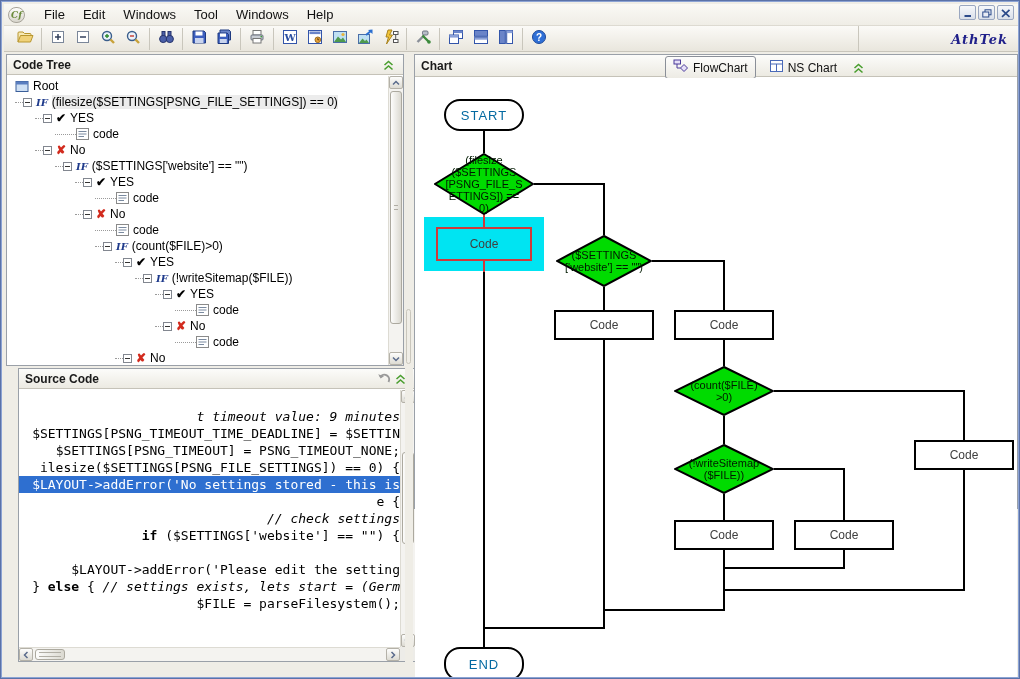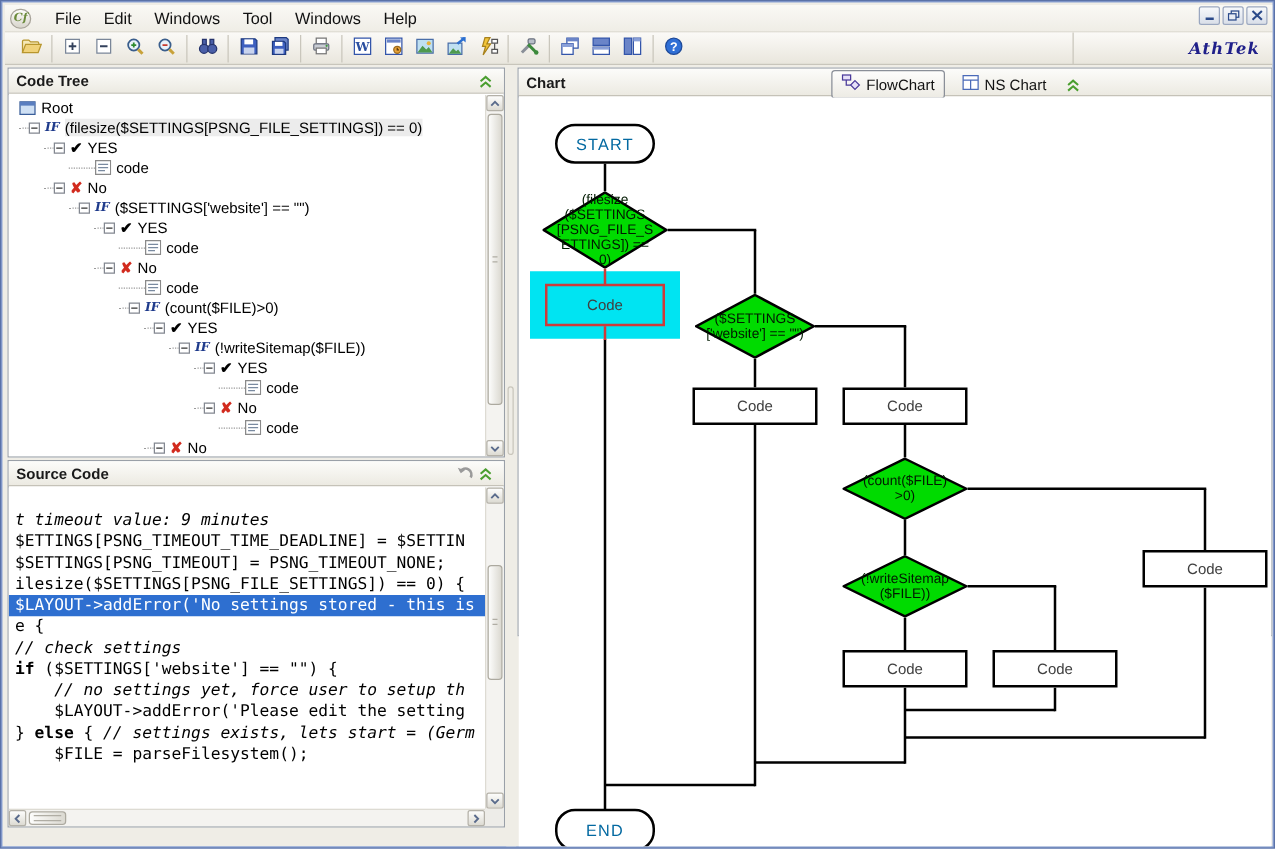--- a/index.html
+++ b/index.html
@@ -29,21 +29,21 @@
            font:italic bold 13px "DejaVu Serif", serif; color:#20208A; letter-spacing:1px; }
 
   
   .panel { position:absolute; background:#fff; border:1px solid #9AA0A8; }
   .panel-header { height:20px; background:linear-gradient(#FCFCFA,#ECEAE2); border-bottom:1px solid #C5C2B8;
                   display:flex; align-items:center; padding:0 6px; font-size:12px; font-weight:bold; color:#1a1a1a; }
   .hdr-spacer { flex:1; }
   .hdr-btn { width:17px; height:15px; display:flex; align-items:center; justify-content:center; border-radius:7px; }
 
   #code-tree-panel { left:4px; top:52px; width:398px; height:312px; }
-  #source-panel    { left:4px; top:366px; width:398px; height:294px; }
+  #source-panel    { left:16px; top:366px; width:398px; height:294px;text-align:right; }
   #splitter { position:absolute; left:403px; top:52px; width:8px; height:625px; background:#EFEDE6; }
   #splitter .grip { position:absolute; left:1px; top:255px; width:5px; height:55px; border:1px solid #C9C6BC; border-radius:3px; }
   #chart-panel { left:412px; top:52px; width:604px; height:455px; }
   #chart-panel .panel-header { height:22px; }
 
   
   .tree-body { position:absolute; left:0; top:21px; right:15px; bottom:0; overflow:hidden; background:#fff; padding-top:2px; }
   .tree-row { height:16px; display:flex; align-items:center; font-size:12px; color:#000; white-space:nowrap; }
   .tree-expander { width:9px; height:9px; border:1px solid #828790; background:#fff; position:relative; flex:none; margin-right:4px; }
   .tree-expander::after { content:""; position:absolute; left:1px; right:1px; top:3px; border-top:1px solid #333; }
@@ -484,28 +484,28 @@
           </svg>
         </span>
       <span class="hdr-btn">
           <svg width="13" height="12">
             <path d="M2.5 6 L6.5 2.5 L10.5 6 M2.5 10.5 L6.5 7 L10.5 10.5" fill="none" stroke="#4A9E2F" stroke-width="1.6"></path>
           </svg>
         </span>
     </div>
     <div class="src-body" id="src-body">
         <div class="src-line"><span class="i">t timeout value: 9 minutes</span></div>
-        <div class="src-line"><span class="n">$ETTINGS[PSNG_TIMEOUT_TIME_DEADLINE] = $SETTIN</span></div>
+        <div class="src-line"><span class="n">$SETTINGS[PSNG_TIMEOUT_TIME_DEADLINE] = $SETTIN</span></div>
         <div class="src-line"><span class="n">$SETTINGS[PSNG_TIMEOUT] = PSNG_TIMEOUT_NONE;</span></div>
         <div class="src-line"><span class="n">ilesize($SETTINGS[PSNG_FILE_SETTINGS]) == 0) {</span></div>
         <div class="src-line sel"><span class="n">$LAYOUT-&gt;addError('No settings stored - this is</span></div>
         <div class="src-line"><span class="n">e {</span></div>
         <div class="src-line"><span class="i">// check settings</span></div>
         <div class="src-line"><span class="b">if</span><span class="n"> ($SETTINGS['website'] == "") {</span></div>
-        <div class="src-line"><span class="n">    </span><span class="i">// no settings yet, force user to setup th</span></div>
+        <div class="src-line"><span class="n">    </span></div>
         <div class="src-line"><span class="n">    $LAYOUT-&gt;addError('Please edit the setting</span></div>
         <div class="src-line"><span class="n">} </span><span class="b">else</span><span class="n"> { </span><span class="i">// settings exists, lets start = (Germ</span></div>
         <div class="src-line"><span class="n">    $FILE = parseFilesystem();</span></div>
       </div>
     <div class="vscroll" id="src-vscroll">
         <div class="sb-btn" style="top: 0px; left: 0px;">
           <svg width="8" height="8">
             <path d="M1 5.5 L4 2.5 L7 5.5" fill="none" stroke="#5A6B8C" stroke-width="1.5"></path>
           </svg>
         </div>

